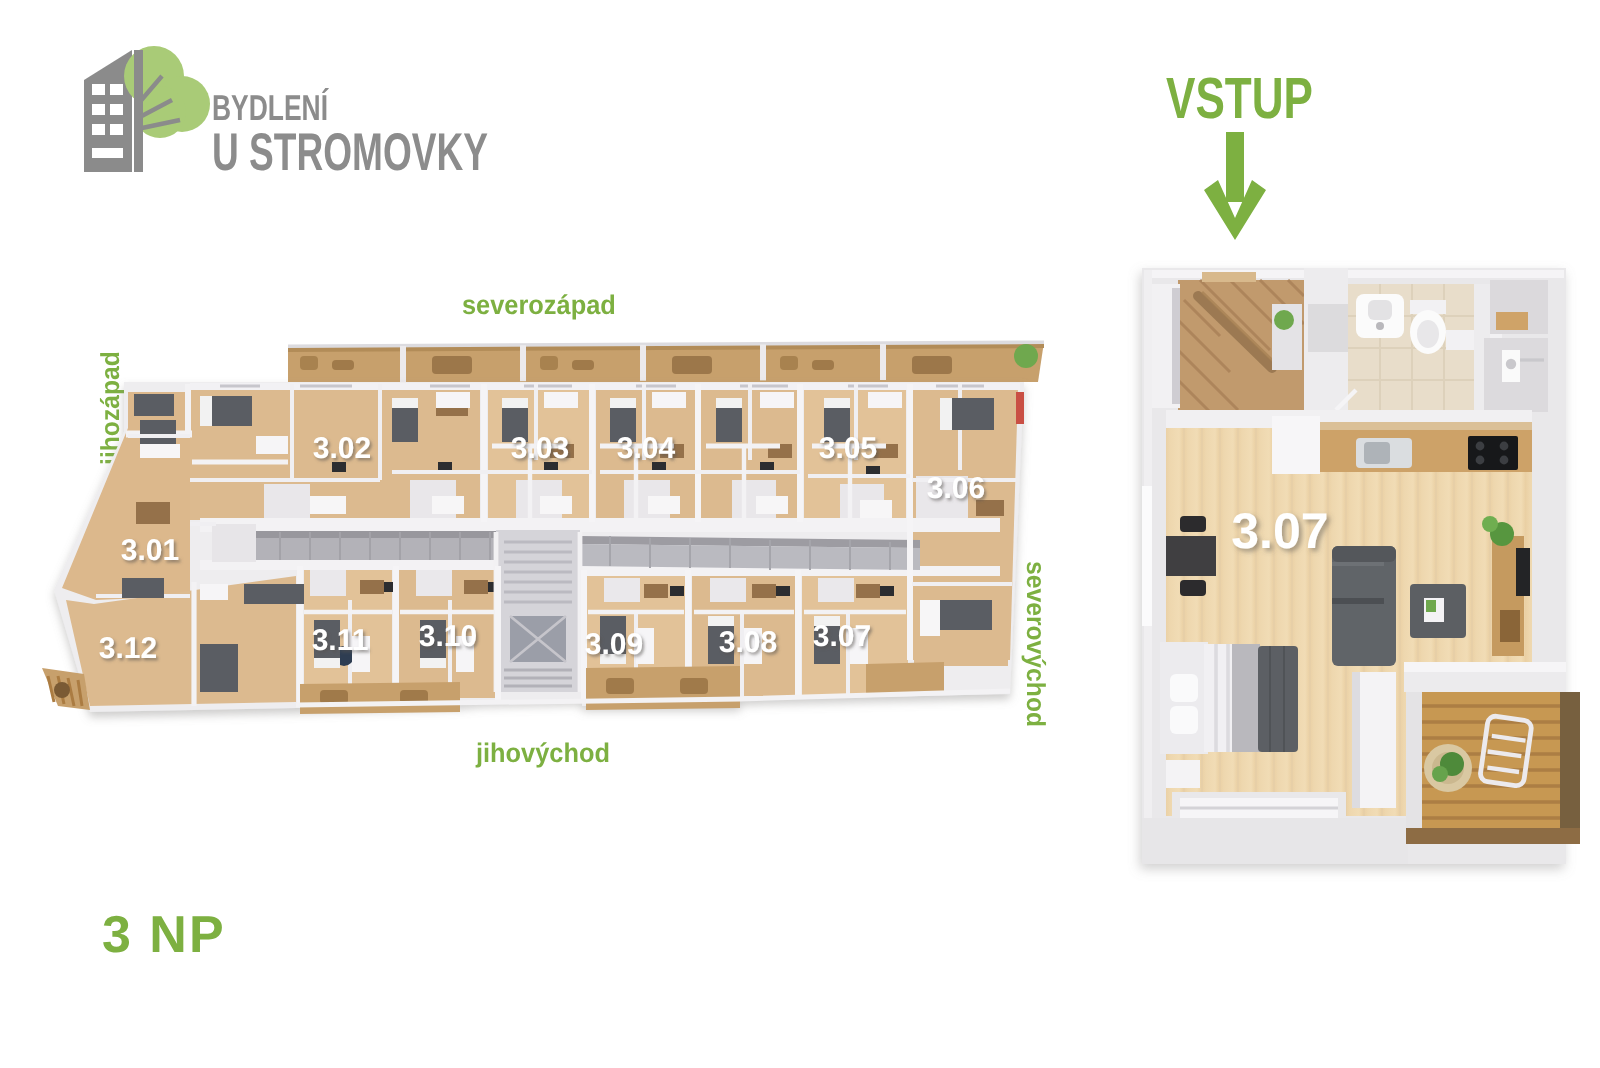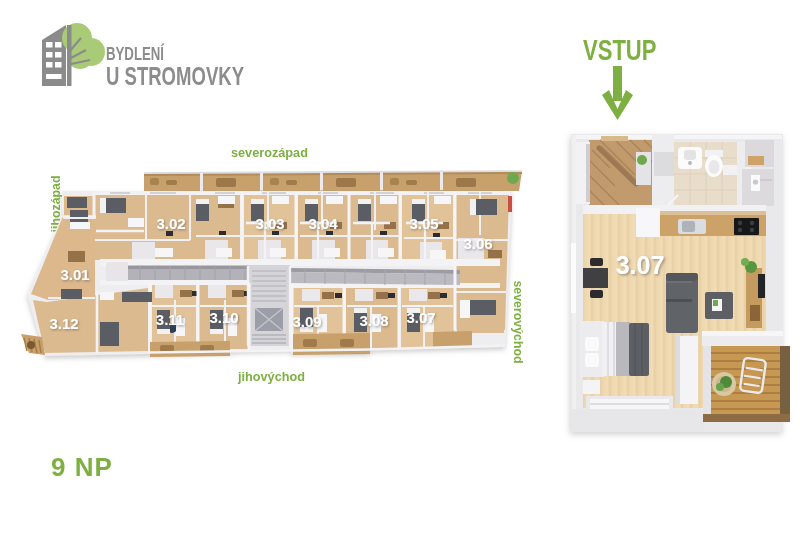--- a/index.html
+++ b/index.html
@@ -44,21 +44,21 @@
 </svg>
 
 <div class="abs green" style="left:231px;top:144.5px;font-size:13.5px;transform:scaleX(0.94);transform-origin:0 0">severozápad</div>
 
 <div class="abs green" style="left:55px;top:204px;font-size:13px;transform:translate(-50%,-50%) rotate(-90deg) scaleX(0.95);white-space:nowrap">jihozápad</div>
 
 <div class="abs green" style="left:238px;top:368.5px;font-size:13.5px;transform:scaleX(0.94);transform-origin:0 0">jihovýchod</div>
 
 <div class="abs green" style="left:518px;top:322px;font-size:13px;transform:translate(-50%,-50%) rotate(90deg) scaleX(0.95);white-space:nowrap">severovýchod</div>
 
-<div class="abs green" style="left:51px;top:452px;font-size:26px;letter-spacing:1px">9 NP</div>
+<div class="abs green" style="left:51px;top:452px;font-size:26px;letter-spacing:1px">3 NP</div>
 
 <svg class="abs" style="left:0;top:0" width="800" height="534" viewBox="0 0 800 534">
 <defs>
   <filter id="lsh" x="-40%" y="-40%" width="180%" height="180%">
     <feDropShadow dx="1" dy="1.2" stdDeviation="0.9" flood-color="#55534f" flood-opacity="0.55"></feDropShadow>
   </filter>
   <filter id="bsh" x="-10%" y="-10%" width="120%" height="130%">
     <feDropShadow dx="0" dy="2.5" stdDeviation="2.5" flood-color="#8d8b89" flood-opacity="0.45"></feDropShadow>
   </filter>
 </defs>

